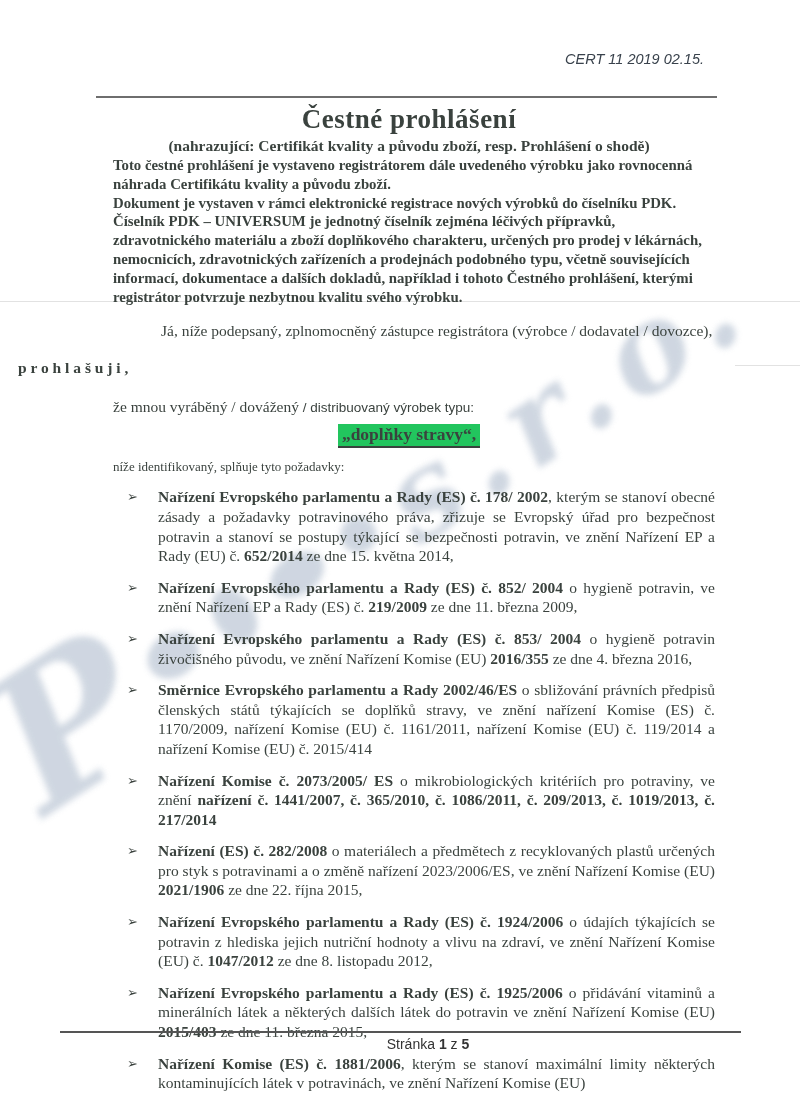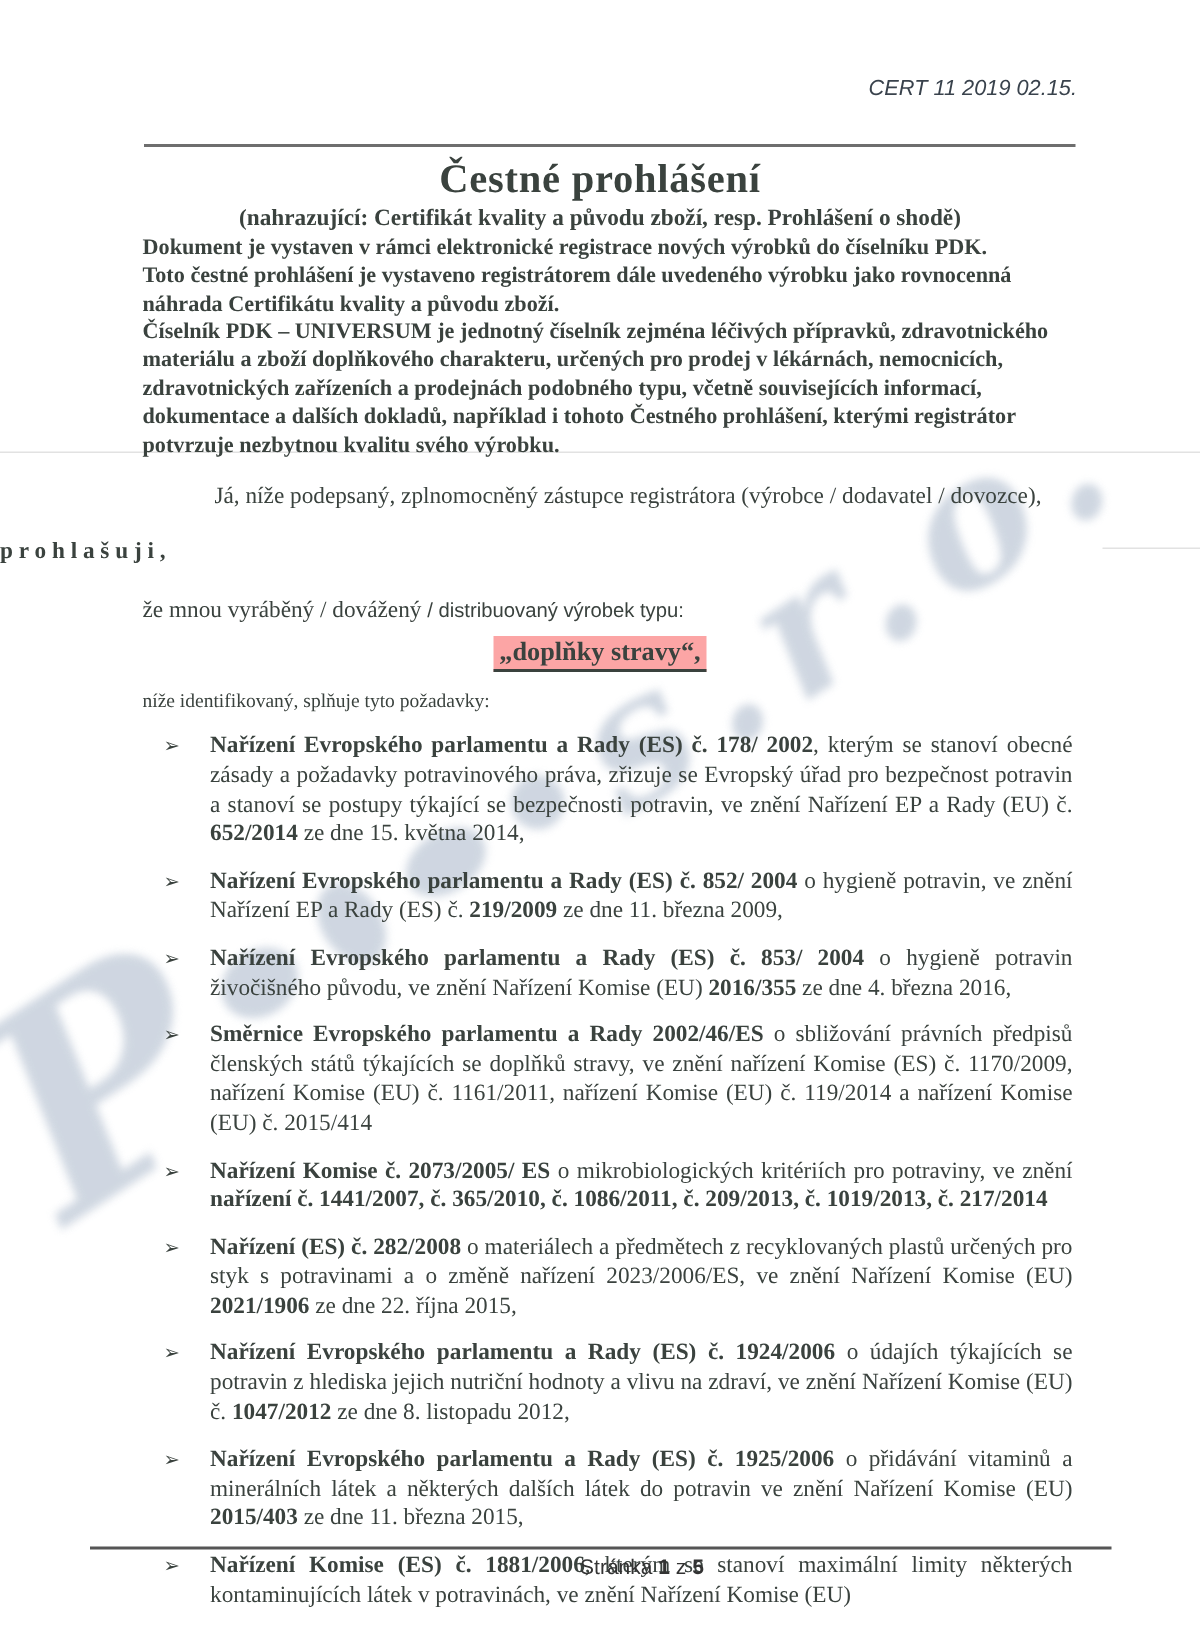--- a/index.html
+++ b/index.html
@@ -26,44 +26,44 @@
     font-family:"DejaVu Serif", serif;
     font-style:italic; font-weight:bold;
   }
   .wm-initial{font-size:190px; line-height:1;}
   .wm-blob{border-radius:50%;}
   .wm-suffix{font-size:120px; line-height:1; letter-spacing:14px;}
   
   .scan-line{position:absolute; height:1px; background:#e2e2e2; z-index:2;}
   
   .doc-code{
-    position:absolute; top:51px; right:82px;
+    position:absolute; top:51px; right:96px;
     font-family:"Liberation Sans", sans-serif;
     font-style:italic; font-size:14.5px; color:#39424c;
     z-index:3;
   }
   .rule-top{
     position:absolute; top:96px; left:96px; width:621px;
     border-top:2px solid #6e6e6e; z-index:3;
   }
   
-  .content{position:absolute; inset:0; z-index:3;}
+  .content{position:absolute; inset:0; z-index:3;padding-left:18px;}
   .title{margin:104px 0 0 0; text-align:center; font-size:27px; font-weight:bold; letter-spacing:.5px;}
   .subtitle{margin:2px 0 0 0; text-align:center; font-size:15.5px; font-weight:bold;}
   .preamble-head{margin:24px 85px 0 95px; font-size:20px; font-weight:bold;}
   .preamble-text{margin:1px 85px 0 95px; font-size:14.8px; font-weight:bold; line-height:18.8px;}
   .preamble-text p{margin:0;}
   .intro{margin:15px 85px 0 95px; font-size:15.5px; text-indent:48px; line-height:19px;}
   .verb{margin:19px 0 0 0; text-align:left; font-size:15.5px; font-weight:bold;}
   .product-line{margin:21px 85px 0 95px; font-size:15.5px;}
   .product-line .sans-part{font-family:"Liberation Sans", sans-serif; font-size:13.5px;}
   .product-type-row{margin:8px 0 0 0; text-align:center;}
   .product-type{
     display:inline-block; font-size:17.5px; font-weight:bold;
-    background:#fca5a5; padding:0 4px 1px 4px;
+    background:#22c55e; padding:0 4px 1px 4px;
     border-bottom:2px solid #3a423e;
   }
   .follow{margin:11px 85px 0 95px; font-size:13px;}
   .reqs{margin:8px 85px 0 95px;}
   .req{display:flex; margin-top:12px;}
   .req-glyph{width:31px; padding-left:14px; font-size:13px; flex:none; padding-top:2px;}
   .req-text{flex:1; font-size:15.5px; line-height:19.6px; text-align:justify; margin:0;}
   .req-text b{font-weight:bold;}
   
   .rule-bottom{
@@ -96,22 +96,22 @@
   <div class="scan-line" style="top:365px; left:735px; width:65px;"></div>
 
   <div class="doc-code">CERT 11 2019 02.15.</div>
   <div class="rule-top"></div>
 
   <div class="content">
     <div class="title">Čestné prohlášení</div>
     <div class="subtitle">(nahrazující: Certifikát kvality a původu zboží, resp. Prohlášení o shodě)</div>
 
     <div class="preamble-text" id="preamble-paragraphs">
+        <p>Toto čestné prohlášení je vystaveno registrátorem dále uvedeného výrobku jako rovnocenná náhrada Certifikátu kvality a původu zboží.</p>
         <p>Dokument je vystaven v rámci elektronické registrace nových výrobků do číselníku PDK.</p>
-        <p>Toto čestné prohlášení je vystaveno registrátorem dále uvedeného výrobku jako rovnocenná náhrada Certifikátu kvality a původu zboží.</p>
         <p>Číselník PDK – UNIVERSUM je jednotný číselník zejména léčivých přípravků, zdravotnického materiálu a zboží doplňkového charakteru, určených pro prodej v lékárnách, nemocnicích, zdravotnických zařízeních a prodejnách podobného typu, včetně souvisejících informací, dokumentace a dalších dokladů, například i tohoto Čestného prohlášení, kterými registrátor potvrzuje nezbytnou kvalitu svého výrobku.</p>
       </div>
 
     <div class="intro">Já, níže podepsaný, zplnomocněný zástupce registrátora (výrobce / dodavatel / dovozce),</div>
     <div class="verb">p r o h l a š u j i ,</div>
 
     <div class="product-line">
       <span>že mnou vyráběný / dovážený </span><span class="sans-part">/ distribuovaný výrobek typu:</span>
     </div>
 

